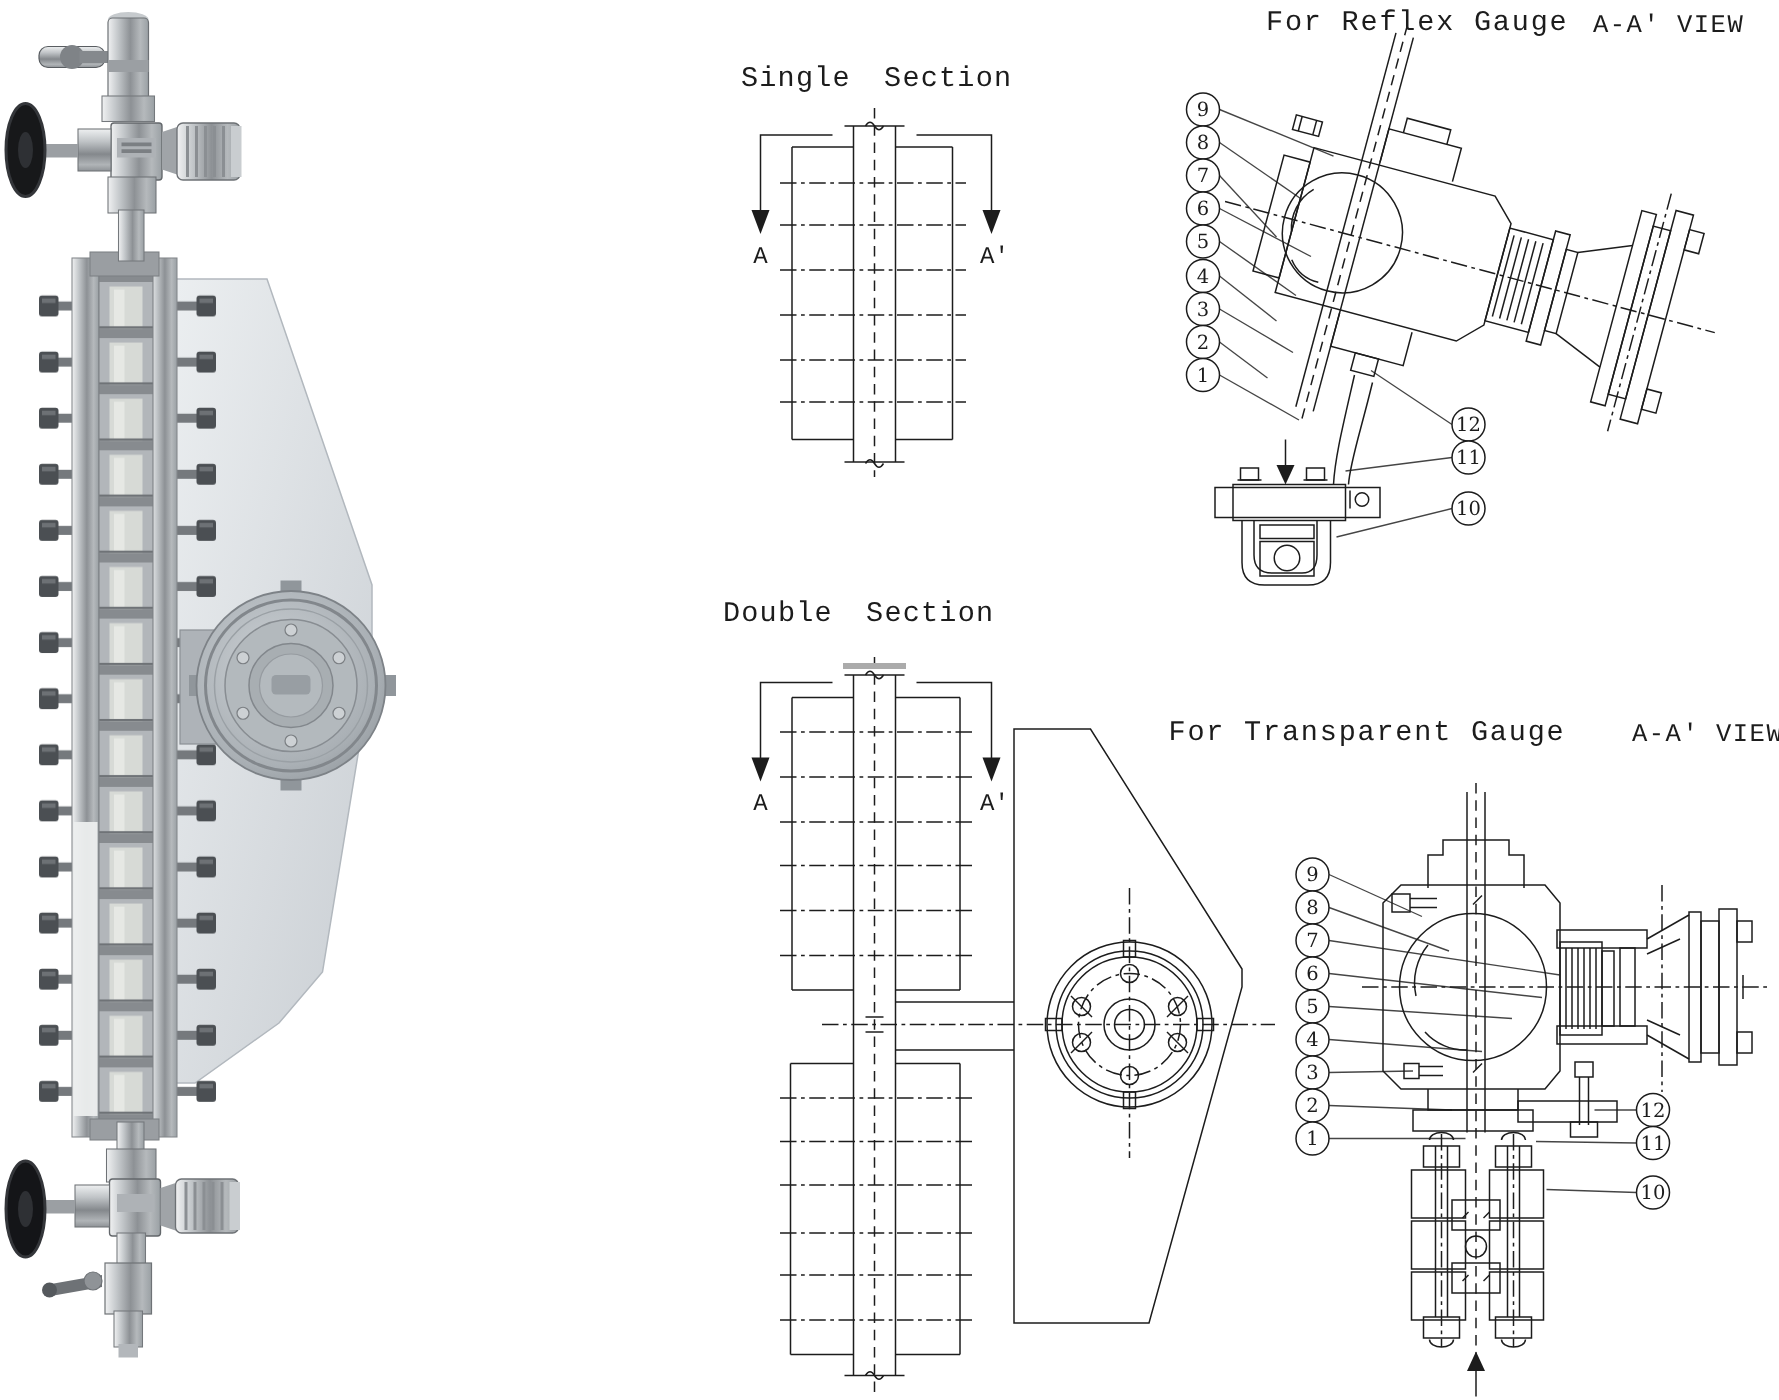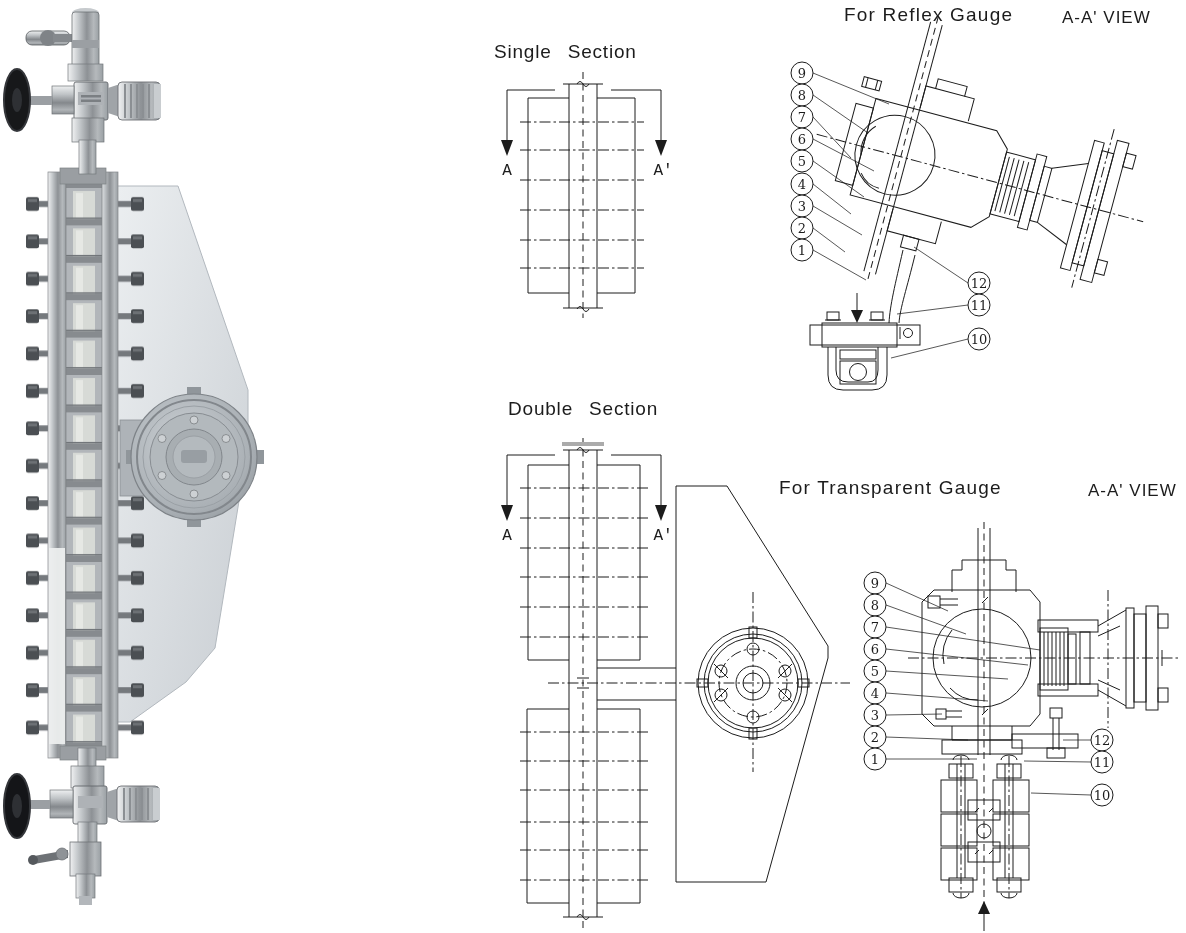--- a/index.html
+++ b/index.html
@@ -1,19 +1,19 @@
 <!DOCTYPE html>
 <html><head>
 <meta charset="utf-8">
 <style>
   html,body { margin:0; padding:0; background:#ffffff; }
   #canvas { position:relative; width:1186px; height:933px; background:#ffffff; overflow:hidden;
             font-family:"Liberation Mono", monospace; }
   .abs { position:absolute; }
-  .dt { position:absolute; color:#1c1c1c; white-space:nowrap; font-family:Liberation Sans, sans-serif; }
+  .dt { position:absolute; color:#1c1c1c; white-space:nowrap; font-family:Liberation Mono, monospace; }
   .t-main { font-size:19px; letter-spacing:1.2px; }
   .t-sub  { font-size:17px; letter-spacing:1px; }
   .t-sec  { font-size:19px; letter-spacing:0.8px; word-spacing:10px; }
   
   .s, .s * { stroke:#1c1c1c; stroke-width:1; fill:none; stroke-linecap:butt; stroke-linejoin:miter; }
   .cd { stroke-dasharray:11 3 2.5 3; }
   .dd { stroke-dasharray:7 4.5; }
   .lead, .lead * { stroke:#454545; stroke-width:0.9; fill:none; }
   .fillk { fill:#1c1c1c !important; stroke:none !important; }
   .callout circle { fill:#ffffff; stroke:#1c1c1c; stroke-width:1; }
@@ -160,21 +160,21 @@
         <polygon points="34,856 68,850 68,858 34,864" fill="#6e7276"></polygon>
         <circle cx="33" cy="860" r="5" fill="#55595d"></circle>
         <circle cx="62" cy="854" r="6" fill="#8f9397" stroke="#6e7276" stroke-width="0.8"></circle>
         <rect x="76" y="874" width="19" height="24" fill="url(#metalV)" stroke="#74787c" stroke-width="0.7"></rect>
         <rect x="79" y="896" width="13" height="9" fill="#b3b7bb"></rect>
       </g>
     </g>
   </svg>
 
   <div class="dt t-sec" style="left:494px; top:41px;">Single Section</div>
-  <div class="dt t-sec" style="left:508px; top:398px;">Double Section</div>
+  <div class="dt t-sec" style="left:482px; top:398px;">Double Section</div>
   <div class="dt t-main" style="left:844px; top:4px;">For Reflex Gauge</div>
   <div class="dt t-sub" style="left:1062px; top:8px;">A-A' VIEW</div>
   <div class="dt t-main" style="left:779px; top:477px;">For Transparent Gauge</div>
   <div class="dt t-sub" style="left:1088px; top:481px;">A-A' VIEW</div>
 
   <svg class="abs" style="left:480px;top:30px" width="220" height="300" viewBox="480 30 220 300">
     <g class="s">
       <line class="dd" x1="583" y1="72" x2="583" y2="318"></line>
       <line x1="569" y1="84" x2="569" y2="308"></line>
       <line x1="597" y1="84" x2="597" y2="308"></line>

